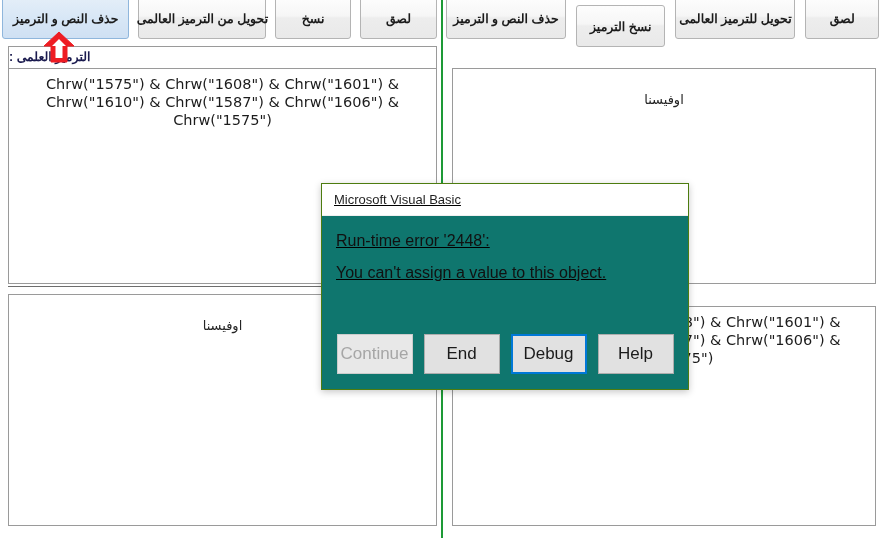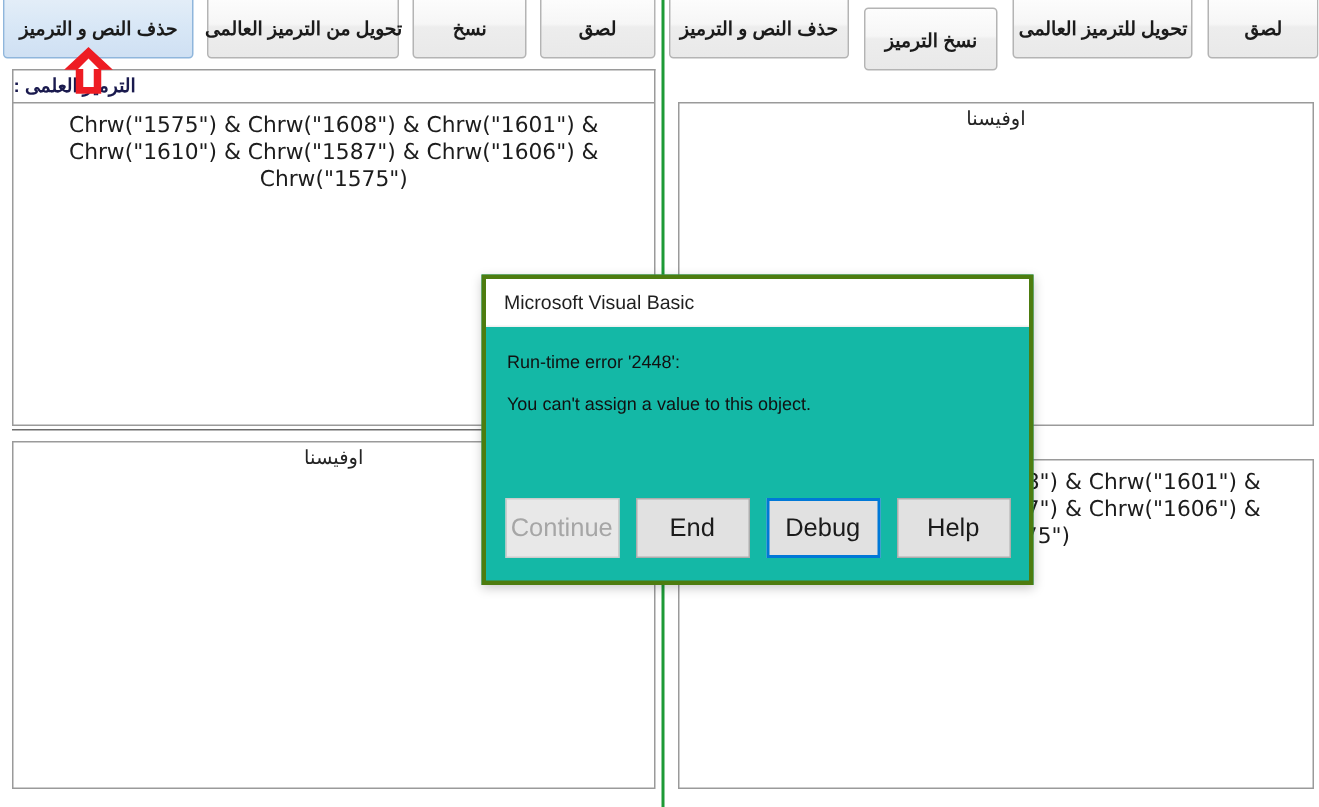--- a/index.html
+++ b/index.html
@@ -94,21 +94,21 @@
     text-align: center;
     font-size: 14.5px;
     line-height: 18px;
     color: #1c1c1c;
     font-family: "DejaVu Sans", sans-serif;
   }
   .tbox.arabic {
     direction: rtl;
     font-size: 13px;
     color: #242424;
-    padding-top: 2px;
+    padding-top: 22px;
   }
 
   
   #left-label-top  { position:absolute; left:4px;  top:0px;   width:429px; }
   #left-box-top    { position:absolute; left:4px;  top:22px;  width:429px; height:216px; }
   #left-box-bottom { position:absolute; left:4px;  top:248px; width:429px; height:232px; }
   #left-sep        { position:absolute; left:4px;  top:240px; width:429px; height:1px; background:#6e6e6e; }
 
   
   #right-label-top    { position:absolute; left:0px; top:0px;   width:424px; }
@@ -135,44 +135,45 @@
     height: 32px;
   }
 
   
   .dialog {
     position: absolute;
     left: 321px;
     top: 183px;
     width: 368px;
     height: 207px;
-    background: #14b8a6;
-    border: 3px solid #4d7c0f;
+    background: #0f766e;
+    border: 1px solid #4d7c0f;
     box-shadow: 0 2px 7px rgba(0,0,0,0.22);
     box-sizing: border-box;
     font-family: "Liberation Sans", sans-serif;
+    text-decoration: underline;
   }
   .dialog-titlebar {
     height: 32px;
     background: #ffffff;
     border-bottom: 1px solid #f0f0f0;
     display: flex;
     align-items: center;
     padding: 0 12px;
     box-sizing: border-box;
   }
   .dialog-title {
     font-size: 13px;
     color: #1f1f1f;
   }
   .dialog-body {
     padding: 16px 14px 0 14px;
   }
   .dialog-line {
-    font-size: 12px;
+    font-size: 16px;
     color: #111111;
     margin-bottom: 14px;
   }
   .dialog-buttons {
     position: absolute;
     left: 0;
     bottom: 15px;
     width: 100%;
     display: flex;
     justify-content: center;

